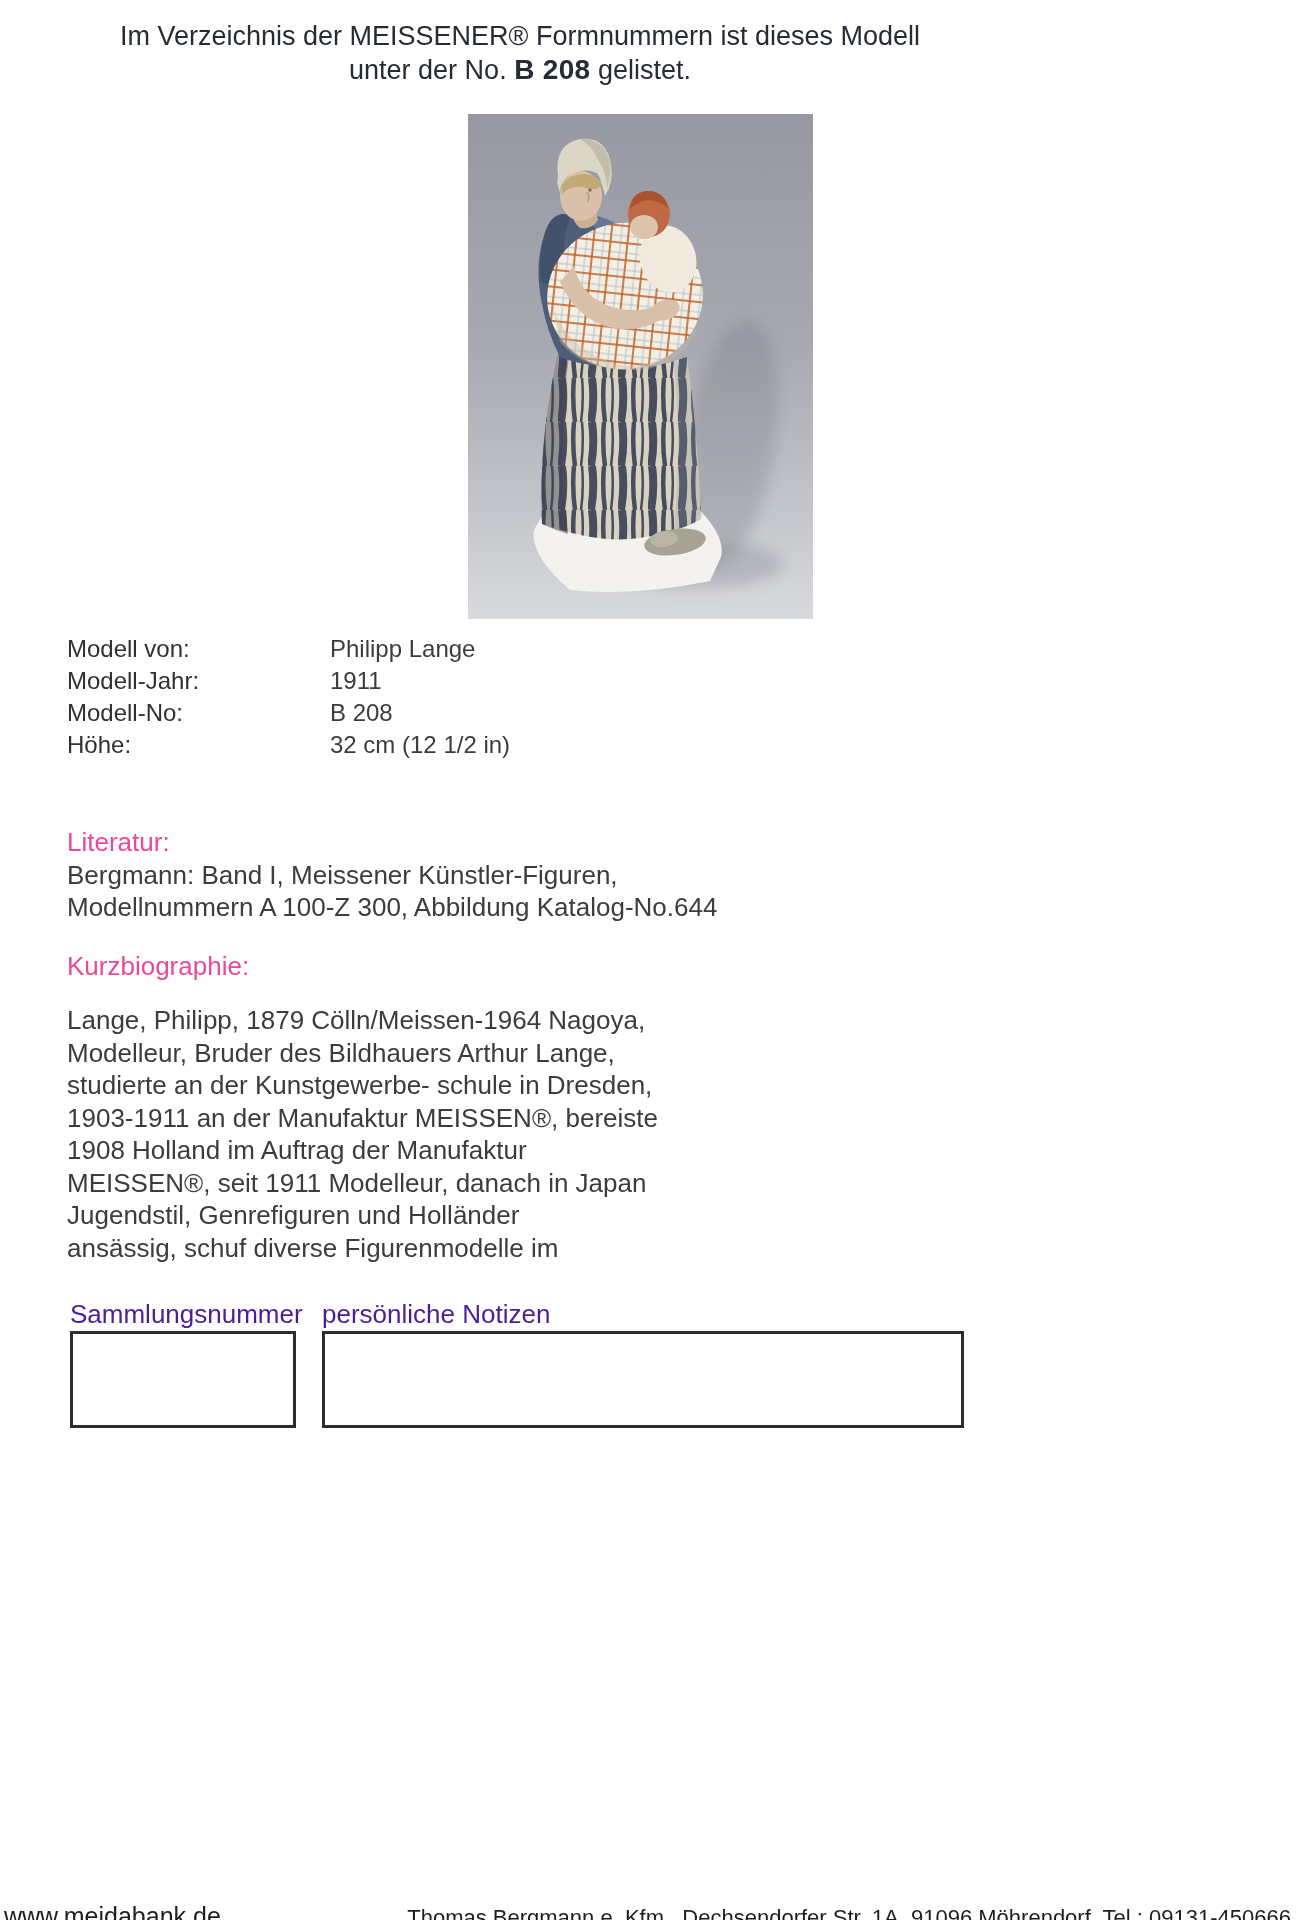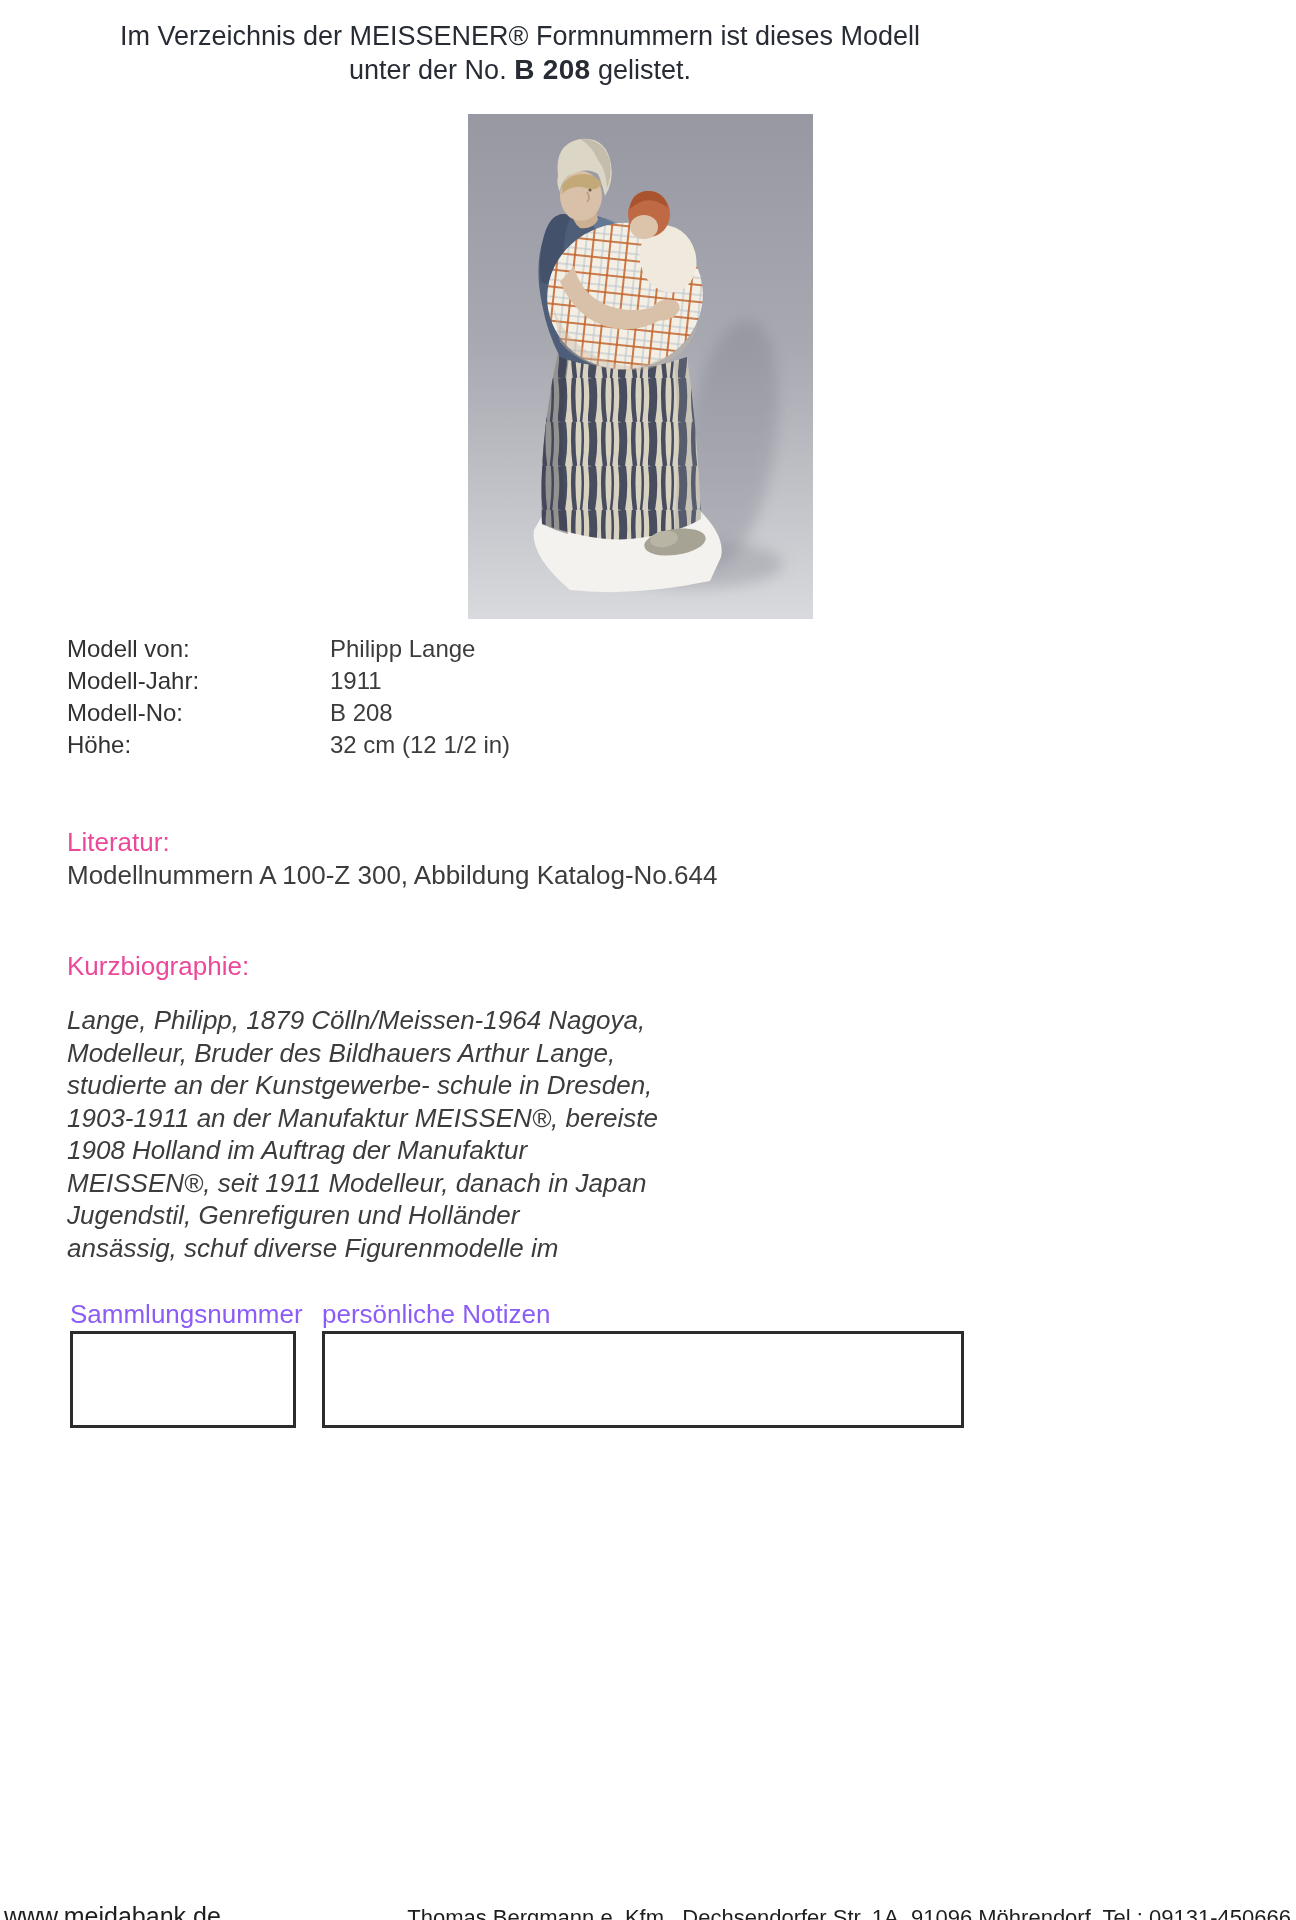--- a/index.html
+++ b/index.html
@@ -24,24 +24,24 @@
   .dvalue { color:#3c3c3c; white-space:nowrap; }
 
   .section-h { font-size:26px; font-weight:500; color:#ec4899; line-height:32px; }
   .textline { font-size:26px; line-height:32px; color:#3c3c3c; white-space:nowrap; }
 
   .lit-head { left:67px; top:810px; }
   .lit-lines { left:67px; top:843px; }
 
   .bio-head { left:67px; top:934px; }
   .bio-lines { left:67px; top:988px; }
-  .bio-lines .textline { line-height:32.5px;font-style:italic; }
+  .bio-lines .textline { line-height:32.5px; }
 
   
-  .col-label { font-size:26px; color:#8b5cf6; line-height:28px; white-space:nowrap; }
+  .col-label { font-size:26px; color:#4c1d95; line-height:28px; white-space:nowrap; }
   .num-label { left:70px; top:1284px; }
   .notes-label { left:322px; top:1284px; }
   .fbox { background:#ffffff; border:3px solid #2c2c2c; }
   .num-box { left:70px; top:1315px; width:226px; height:97px; }
   .notes-box { left:322px; top:1315px; width:642px; height:97px; }
 
   
   .footer-left { left:4px; top:1886px; font-size:25px; color:#1e1e1e; }
   .footer-right { right:5px; top:1889px; font-size:22px; color:#1e1e1e; white-space:nowrap;text-align:center; }
 </style>
@@ -142,20 +142,21 @@
       <span class="dvalue">B 208</span>
     </div>
     <div class="drow">
       <span class="dlabel">Höhe:</span>
       <span class="dvalue">32 cm (12 1/2 in)</span>
     </div>
   </div>
 
   <div class="abs lit-head section-h">Literatur:</div>
   <div class="abs lit-lines">
+    <div class="textline">Bergmann: Band I, Meissener Künstler-Figuren,</div>
     <div class="textline">Modellnummern A 100-Z 300, Abbildung Katalog-No.644</div>
   </div>
 
   <div class="abs bio-head section-h">Kurzbiographie:</div>
   <div class="abs bio-lines">
     <div class="textline">Lange, Philipp, 1879 Cölln/Meissen-1964 Nagoya,</div>
     <div class="textline">Modelleur, Bruder des Bildhauers Arthur Lange,</div>
     <div class="textline">studierte an der Kunstgewerbe- schule in Dresden,</div>
     <div class="textline">1903-1911 an der Manufaktur MEISSEN®, bereiste</div>
     <div class="textline">1908 Holland im Auftrag der Manufaktur</div>

